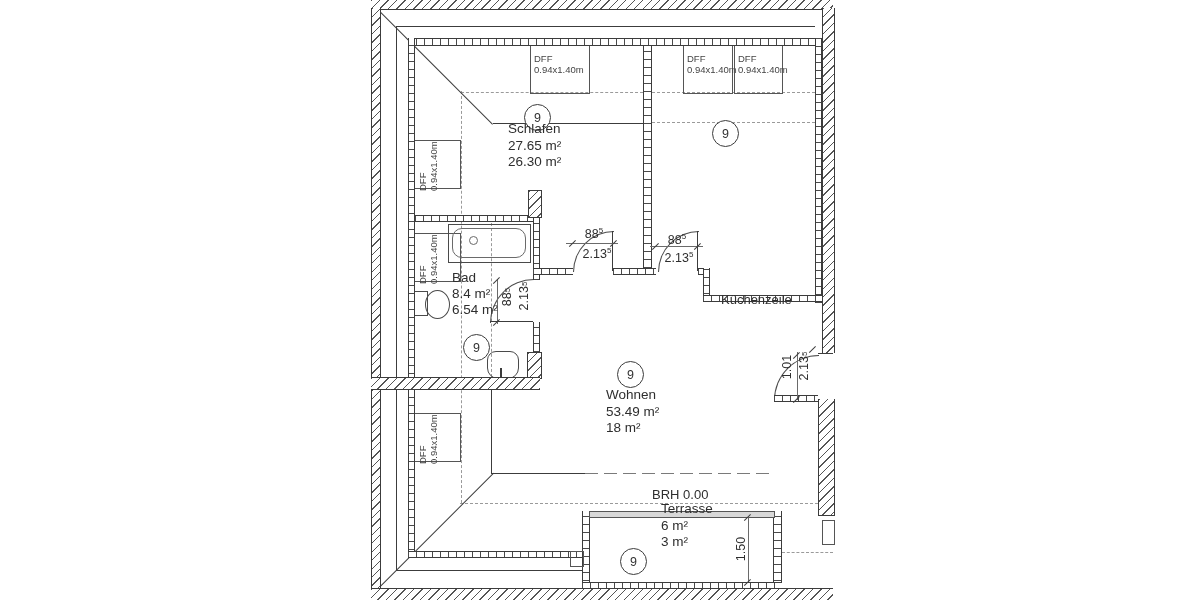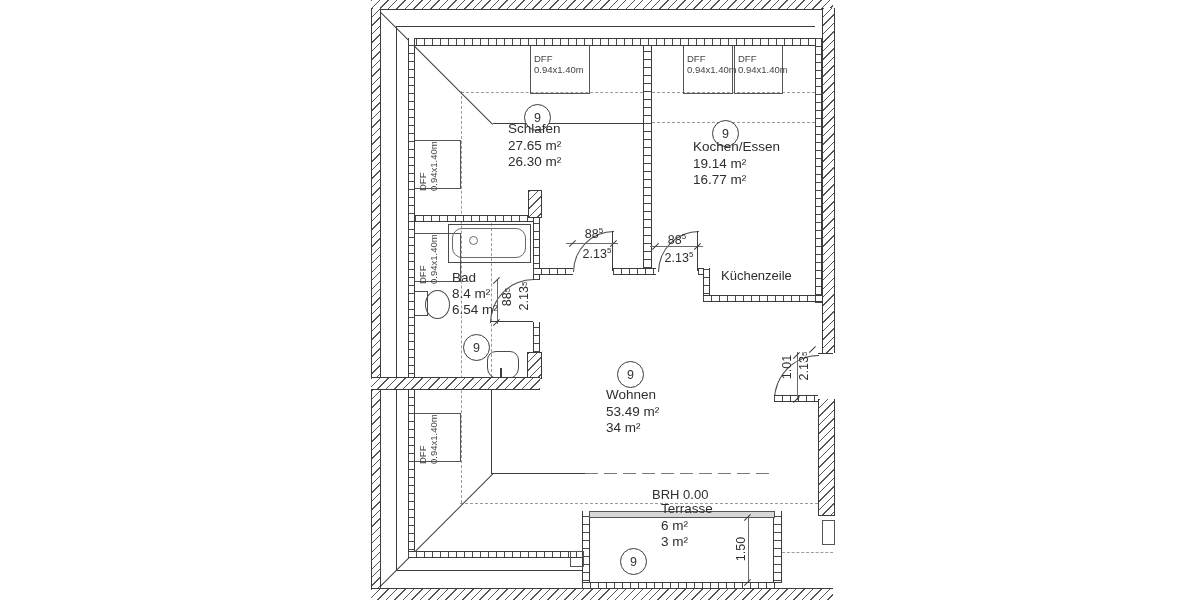--- a/index.html
+++ b/index.html
@@ -195,44 +195,39 @@
 
   <div class="grp">
     <div class="circle9" style="left:524px;top:104px;">9</div>
     <div class="room-label" style="left:508px;top:121px;">
       <div>Schlafen</div>
       <div>27.65 m²</div>
       <div>26.30 m²</div>
     </div>
 
     <div class="circle9" style="left:712px;top:120px;">9</div>
-    <div class="room-label" style="left:693px;top:139px;">
-      <div>Kochen/Essen</div>
-      <div>19.14 m²</div>
-      <div>16.77 m²</div>
-    </div>
 
     <div class="room-label" style="left:452px;top:270px;line-height:16px;">
       <div>Bad</div>
       <div>8.4 m²</div>
       <div>6.54 m²</div>
     </div>
     <div class="circle9" style="left:463px;top:334px;">9</div>
 
     <div class="circle9" style="left:617px;top:361px;">9</div>
     <div class="room-label" style="left:606px;top:387px;">
       <div>Wohnen</div>
       <div>53.49 m²</div>
-      <div>34 m²</div>
+      <div>18 m²</div>
     </div>
 
     <div class="circle9" style="left:620px;top:548px;">9</div>
     <div class="room-label" style="left:661px;top:501px;">
       <div>Terrasse</div>
       <div>6 m²</div>
       <div>3 m²</div>
     </div>
 
-    <div class="note" style="left:721px;top:268px;">Küchenzeile</div>
+    <div class="note" style="left:721px;top:292px;">Küchenzeile</div>
     <div class="note" style="left:652px;top:487px;">BRH 0.00</div>
   </div>
 
 </div>
 
 </body></html>

